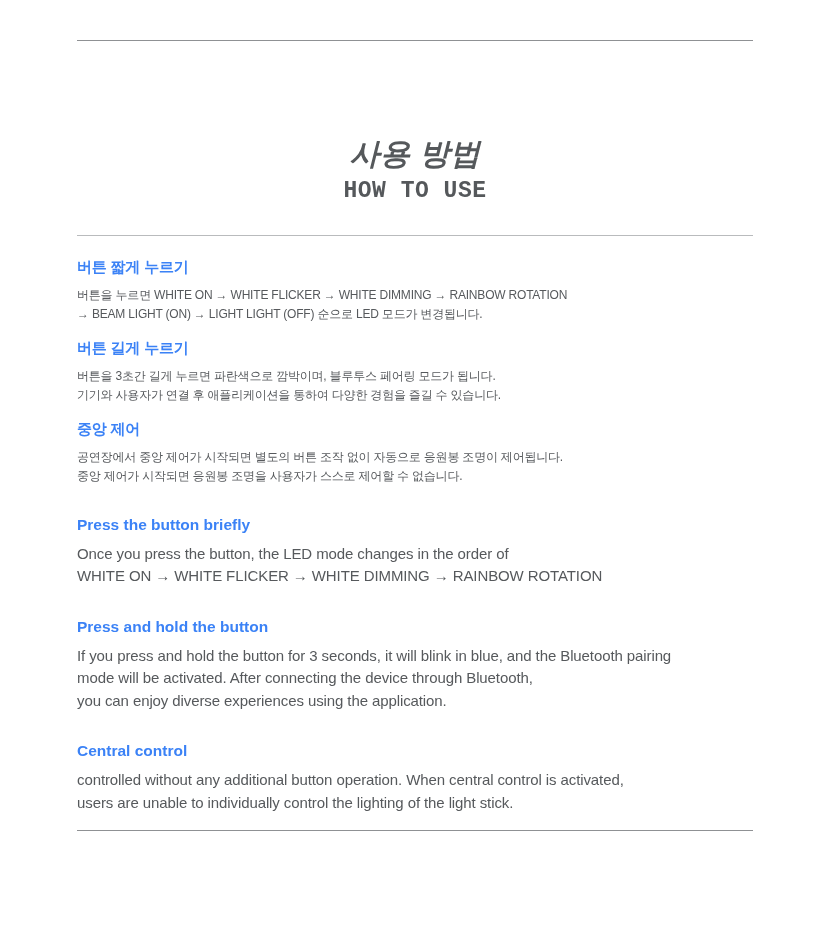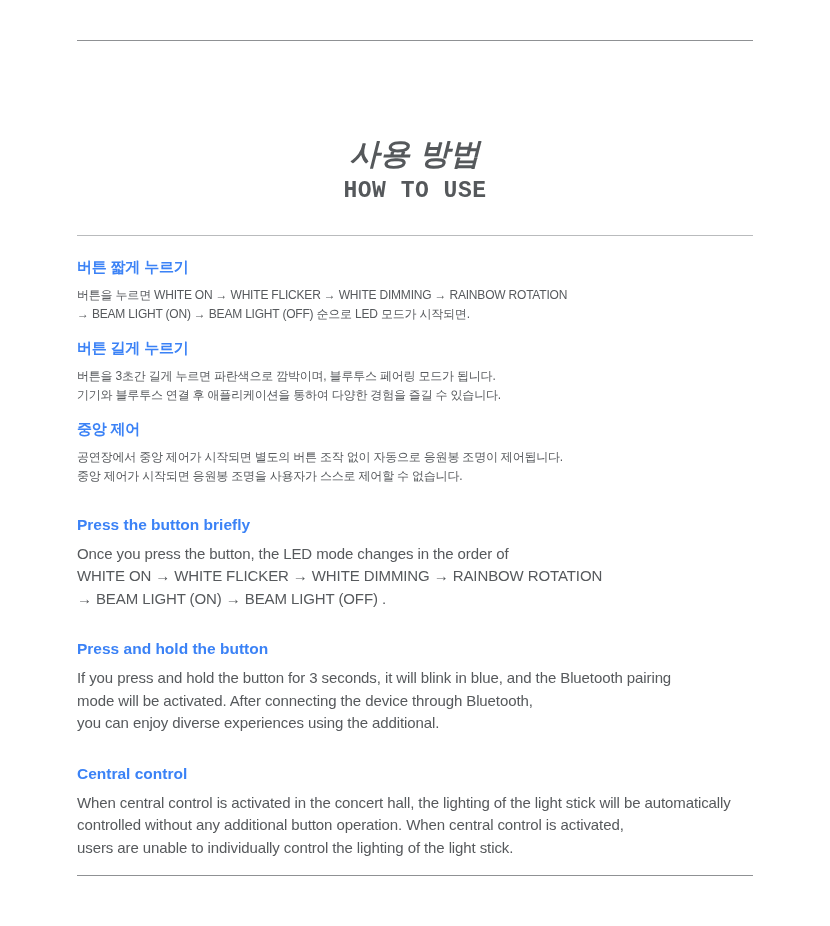--- a/index.html
+++ b/index.html
@@ -111,52 +111,50 @@
 
   <div class="spacer-after-title"></div>
 
   <hr class="rule rule-mid">
 
   <div class="content">
 
     <div class="section">
       <p class="sec-head">버튼 짧게 누르기</p>
       <p class="sec-line">버튼을 누르면 WHITE ON → WHITE FLICKER → WHITE DIMMING → RAINBOW ROTATION</p>
-      <p class="sec-line"> → BEAM LIGHT (ON) → BEAM LIGHT (OFF) 순으로 LED 모드가 시작되면.</p>
+      <p class="sec-line"> → BEAM LIGHT (ON) → LIGHT LIGHT (OFF) 순으로 LED 모드가 변경됩니다.</p>
     </div>
 
     <div class="section">
       <p class="sec-head">버튼 길게 누르기</p>
       <p class="sec-line">버튼을 3초간 길게 누르면 파란색으로 깜박이며, 블루투스 페어링 모드가 됩니다.</p>
-      <p class="sec-line">기기와 블루투스 연결 후 애플리케이션을 통하여 다양한 경험을 즐길 수 있습니다.</p>
+      <p class="sec-line">기기와 사용자가 연결 후 애플리케이션을 통하여 다양한 경험을 즐길 수 있습니다.</p>
     </div>
 
     <div class="section">
       <p class="sec-head">중앙 제어</p>
       <p class="sec-line">공연장에서 중앙 제어가 시작되면 별도의 버튼 조작 없이 자동으로 응원봉 조명이 제어됩니다.</p>
       <p class="sec-line">중앙 제어가 시작되면 응원봉 조명을 사용자가 스스로 제어할 수 없습니다.</p>
     </div>
 
     <div class="section en gap-lg">
       <p class="sec-head">Press the button briefly</p>
       <p class="sec-line">Once you press the button, the LED mode changes in the order of</p>
       <p class="sec-line">WHITE ON → WHITE FLICKER → WHITE DIMMING → RAINBOW ROTATION</p>
-      <p class="sec-line"> → BEAM LIGHT (ON) → BEAM LIGHT (OFF) .</p>
     </div>
 
     <div class="section en gap-lg">
       <p class="sec-head">Press and hold the button</p>
       <p class="sec-line">If you press and hold the button for 3 seconds, it will blink in blue, and the Bluetooth pairing</p>
       <p class="sec-line">mode will be activated. After connecting the device through Bluetooth,</p>
-      <p class="sec-line">you can enjoy diverse experiences using the additional.</p>
+      <p class="sec-line">you can enjoy diverse experiences using the application.</p>
     </div>
 
     <div class="section en gap-lg">
       <p class="sec-head">Central control</p>
-      <p class="sec-line">When central control is activated in the concert hall, the lighting of the light stick will be automatically</p>
       <p class="sec-line">controlled without any additional button operation. When central control is activated,</p>
       <p class="sec-line">users are unable to individually control the lighting of the light stick.</p>
     </div>
 
   </div>
 
   <hr class="rule rule-bottom">
 
 </div>
 

